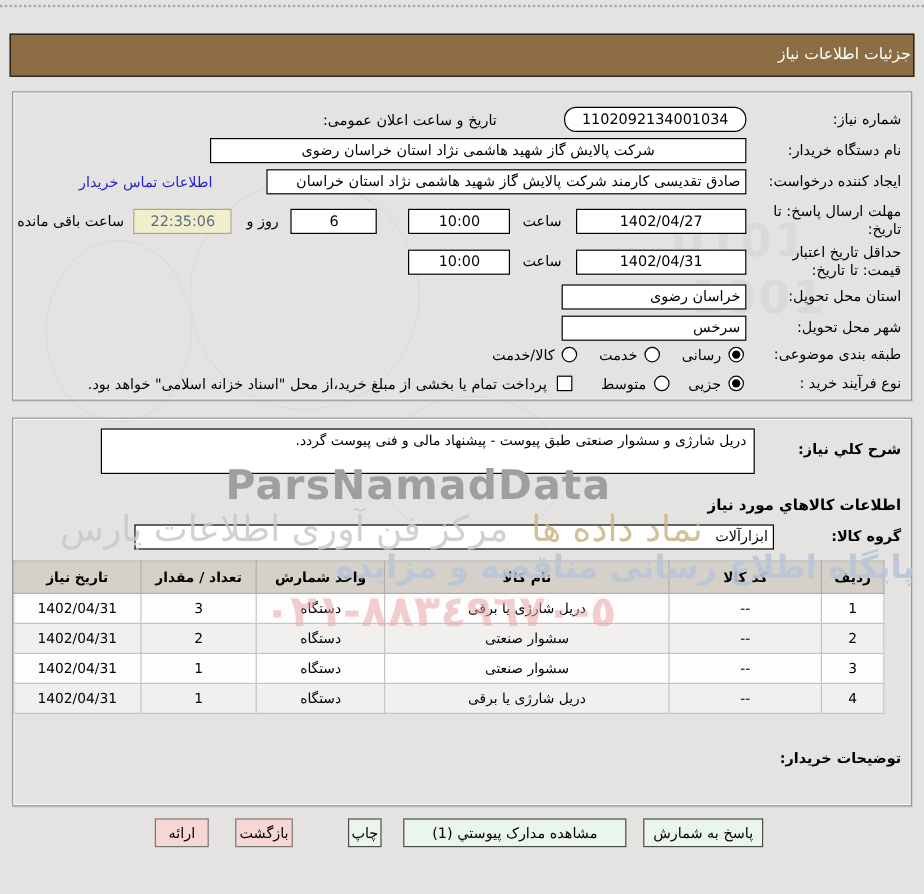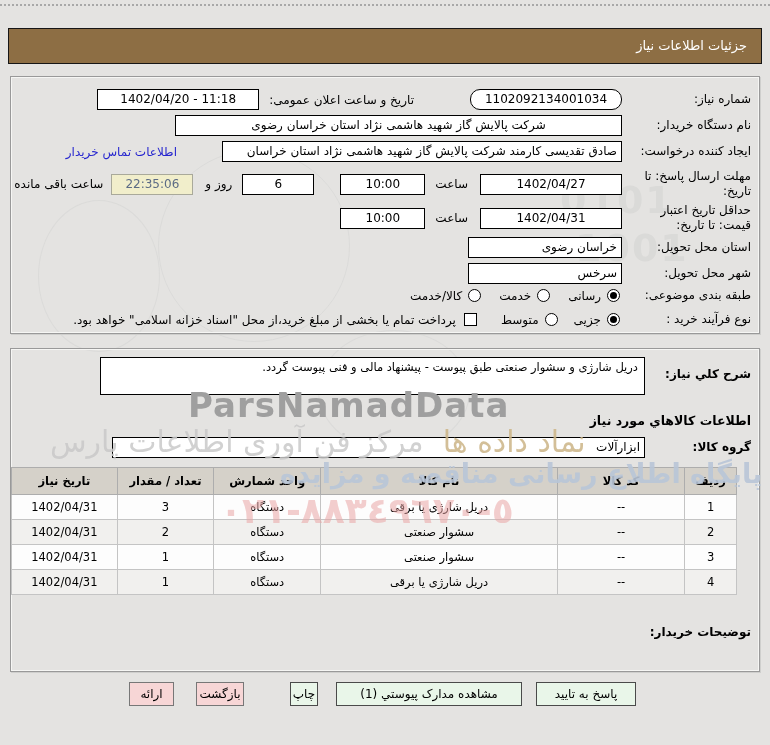--- a/index.html
+++ b/index.html
@@ -6,21 +6,21 @@
   body{
     width:770px;height:745px;position:relative;overflow:hidden;
     background:#e4e3e1;
     font-family:"DejaVu Sans", sans-serif;
     font-size:12px;color:#000;direction:rtl;
   }
   .top-dots{position:absolute;top:4px;left:0;right:0;height:0;border-top:2px dotted #a8a8a8;}
   .titlebar{
     position:absolute;left:8px;right:8px;top:28px;height:36px;
     background:#8d6e44;border:1px solid #161616;box-sizing:border-box;
-    color:#ffffff;font-size:13px;line-height:34px;padding:0 14px;text-align:right;
+    color:#ffffff;font-size:13px;line-height:34px;padding:0 2px;text-align:right;
   }
   .panel{
     position:absolute;left:10px;right:10px;box-sizing:border-box;
     border:1px solid #999999;
     box-shadow:inset 1px 1px 0 #f6f6f4, inset -1px -1px 0 #f6f6f4, 1px 1px 0 #cfcfcd;
     background:transparent;
   }
   .panel1{top:76px;height:258px;}
   .panel2{top:348px;height:324px;}
   .frow{position:absolute;right:8px;left:8px;display:flex;align-items:center;}
@@ -100,21 +100,20 @@
 <div class="wm wm-digits ltr" style="top:226px;left:575px;">1001</div>
 
 <div class="titlebar">جزئیات اطلاعات نیاز</div>
 
 <div class="panel panel1">
 
   <div class="frow" style="top:12px;">
     <div class="lbl">شماره نیاز:</div>
     <div class="inp center ltr" style="width:152px;margin-right:4px;border-radius:10px;">1102092134001034</div>
     <div class="lbl2" style="margin-right:56px;">تاریخ و ساعت اعلان عمومی:</div>
-    <div class="inp center ltr" style="width:162px;margin-right:10px;">1402/04/20 - 11:18</div>
   </div>
 
   <div class="frow" style="top:38px;">
     <div class="lbl">نام دستگاه خریدار:</div>
     <div class="inp center" style="width:447px;margin-right:4px;">شرکت پالایش گاز شهید هاشمی نژاد   استان خراسان رضوی</div>
   </div>
 
   <div class="frow" style="top:64px;">
     <div class="lbl">ایجاد کننده درخواست:</div>
     <div class="inp tright" style="width:400px;margin-right:4px;">صادق تقدیسی کارمند شرکت پالایش گاز شهید هاشمی نژاد   استان خراسان</div>
@@ -168,21 +167,21 @@
     <span class="cbx" style="margin-right:24px;"></span>
     <span class="lbl2" style="margin-right:8px;">پرداخت تمام یا بخشی از مبلغ خرید،از محل "اسناد خزانه اسلامی" خواهد بود.</span>
   </div>
 
 </div>
 
 <div class="panel panel2">
 
   <div class="frow" style="top:8px;align-items:flex-start;">
     <div class="blbl" style="padding-top:10px;">شرح کلي نیاز:</div>
-    <div class="area" style="width:545px;height:38px;margin-right:4px;">دریل شارژی و سشوار صنعتی طبق پیوست - پیشنهاد مالی و فنی پیوست گردد.</div>
+    <div class="area" style="width:545px;height:38px;margin-right:20px;">دریل شارژی و سشوار صنعتی طبق پیوست - پیشنهاد مالی و فنی پیوست گردد.</div>
   </div>
 
   <div class="heading" style="top:64px;">اطلاعات کالاهاي مورد نیاز</div>
 
   <div class="frow" style="top:88px;">
     <div class="blbl">گروه کالا:</div>
     <div class="inp tright" style="width:533px;margin-right:4px;">ابزارآلات</div>
   </div>
 
   <table class="goods">
@@ -237,18 +236,18 @@
   </div>
 
 </div>
 
 <div class="wm wm-brand ltr" style="top:385px;left:188px;">ParsNamadData</div>
 <div class="wm wm-script" style="top:424px;left:50px;"><span class="tan">نماد داده ها</span>&nbsp;&nbsp;<span>مرکز فن آوری اطلاعات پارس</span></div>
 <div class="wm wm-blue" style="top:458px;left:280px;">پایگاه اطلاع رسانی مناقصه و مزایده</div>
 <div class="wm wm-pink ltr" style="top:490px;left:220px;">۰۲۱-۸۸۳٤۹٦۷۰-٥</div>
 
 <div class="btnrow">
-  <div class="btn green" style="width:100px;">پاسخ به تایید</div>
+  <div class="btn green" style="width:100px;">پاسخ به شمارش</div>
   <div class="btn green" style="width:186px;margin-right:14px;">مشاهده مدارک پیوستي (1)</div>
   <div class="btn green" style="width:28px;margin-right:18px;margin-left:24px;">چاپ</div>
   <div class="btn pink" style="width:48px;margin-right:22px;">بازگشت</div>
   <div class="btn pink" style="width:45px;margin-right:22px;">ارائه</div>
 </div>
 
 </body></html>

